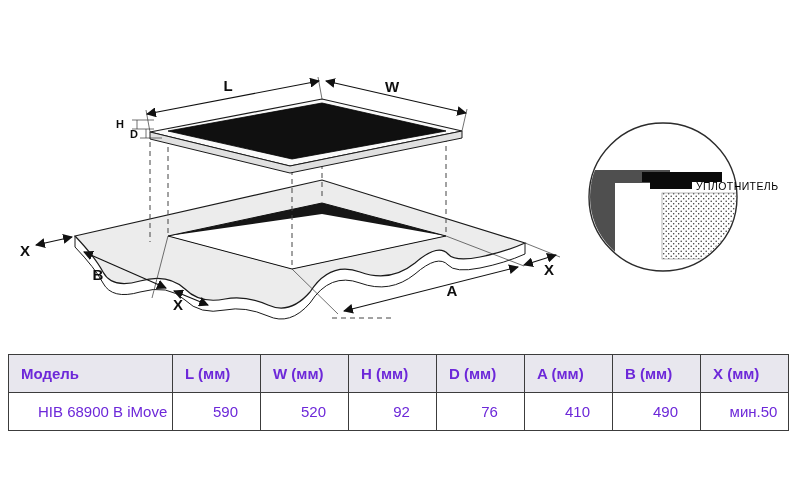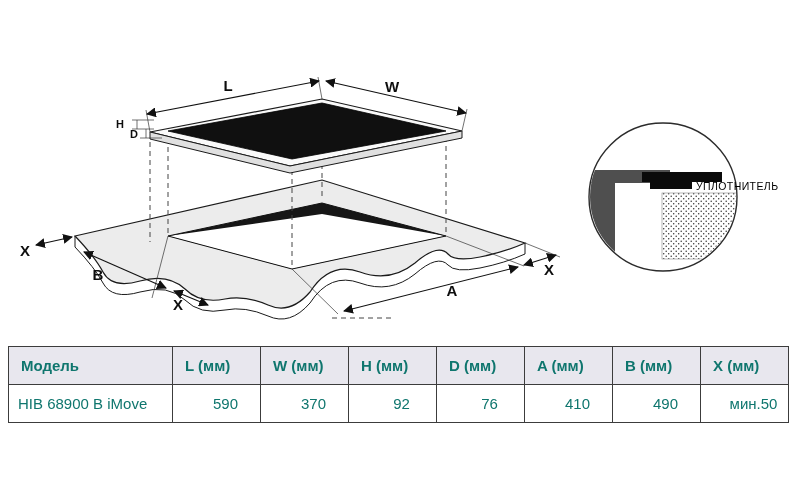--- a/index.html
+++ b/index.html
@@ -5,25 +5,25 @@
   html,body{margin:0;padding:0;background:#fff;}
   body{width:796px;height:487px;overflow:hidden;font-family:"Liberation Sans",sans-serif;}
   .page{position:relative;width:796px;height:487px;background:#fff;}
   svg{display:block;}
   .lbl{font:bold 15px "Liberation Sans",sans-serif;fill:#0d0d0d;}
   .lbl-sm{font:bold 11px "Liberation Sans",sans-serif;fill:#0d0d0d;}
   .lbl-seal{font:10.5px "Liberation Sans",sans-serif;fill:#000;letter-spacing:.4px;}
   .dimline{stroke:#111;stroke-width:1.1;fill:none;}
   .ext{stroke:#333;stroke-width:.7;}
   .dash{stroke:#444;stroke-width:1;stroke-dasharray:5 4;fill:none;}
-  table.dim{border-collapse:collapse;margin:12px 8px 0 8px;width:780px;table-layout:fixed;font-size:15px;color:#0f766e;}
+  table.dim{border-collapse:collapse;margin:20px 8px 0 8px;width:780px;table-layout:fixed;font-size:15px;color:#6d28d9;}
   table.dim th,table.dim td{border:1px solid #3c3c3c;padding:10px 8px 10px 12px;overflow:hidden;white-space:nowrap;}
   table.dim thead th{background:#e8e7ee;font-weight:bold;text-align:left;}
   table.dim td{text-align:center;padding-left:24px;padding-right:6px;}
-  table.dim td.model{text-align:left;padding-left:9px;}
+  table.dim td.model{text-align:left;padding-left:29px;}
 </style>
 </head>
 <body>
 
 <div class="page">
 
   <svg width="796" height="334" viewBox="0 0 796 334">
     <defs>
       <marker id="ah" viewBox="0 0 10 10" refX="9" refY="5" markerWidth="9" markerHeight="9" orient="auto-start-reverse">
         <path d="M0,0 L10,5 L0,10 z" fill="#111"></path>
@@ -140,21 +140,21 @@
         <th>D (мм)</th>
         <th>A (мм)</th>
         <th>B (мм)</th>
         <th>X (мм)</th>
       </tr>
     </thead>
     <tbody>
       <tr>
         <td class="model">HIB 68900 B iMove</td>
         <td>590</td>
-        <td>370</td>
+        <td>520</td>
         <td>92</td>
         <td>76</td>
         <td>410</td>
         <td>490</td>
         <td>мин.50</td>
       </tr>
     </tbody>
   </table>
 
 </div>

